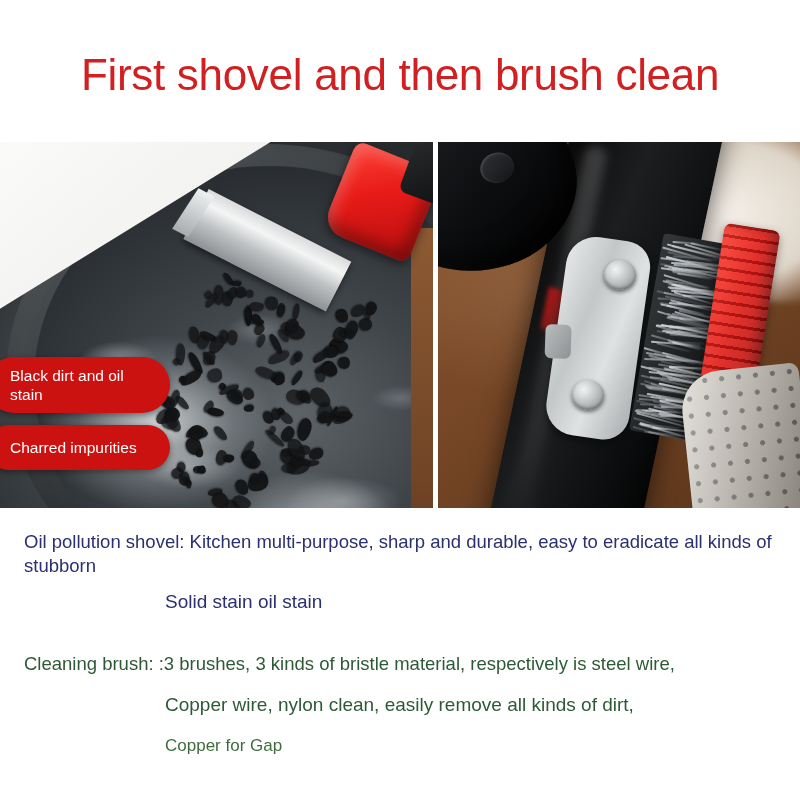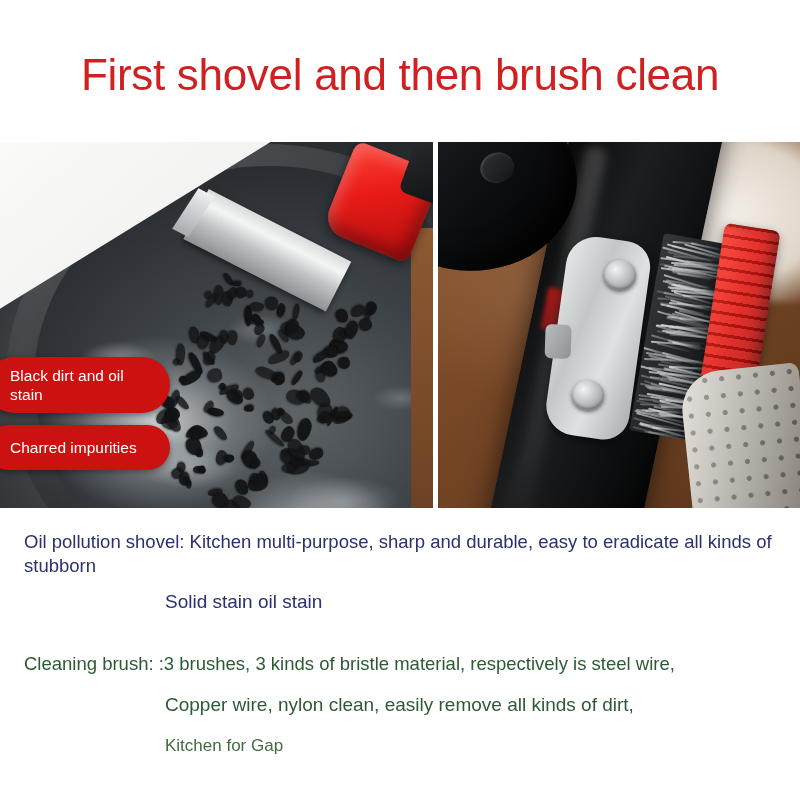--- a/index.html
+++ b/index.html
@@ -772,16 +772,16 @@
 
   <div class="desc">
     <div class="shovel-wrap">Oil pollution shovel: Kitchen multi-purpose, sharp and durable, easy to eradicate all kinds of stubborn</div>
 
     <div class="solid-line line">Solid stain oil stain</div>
 
     <div class="brush-line-1 line">Cleaning brush: :3 brushes, 3 kinds of bristle material, respectively is steel wire,</div>
 
     <div class="brush-line-2 line">Copper wire, nylon clean, easily remove all kinds of dirt,</div>
 
-    <div class="brush-line-3 line">Kitchen for Gap</div>
+    <div class="brush-line-3 line">Copper for Gap</div>
   </div>
 
 </div>
 
 </body></html>

